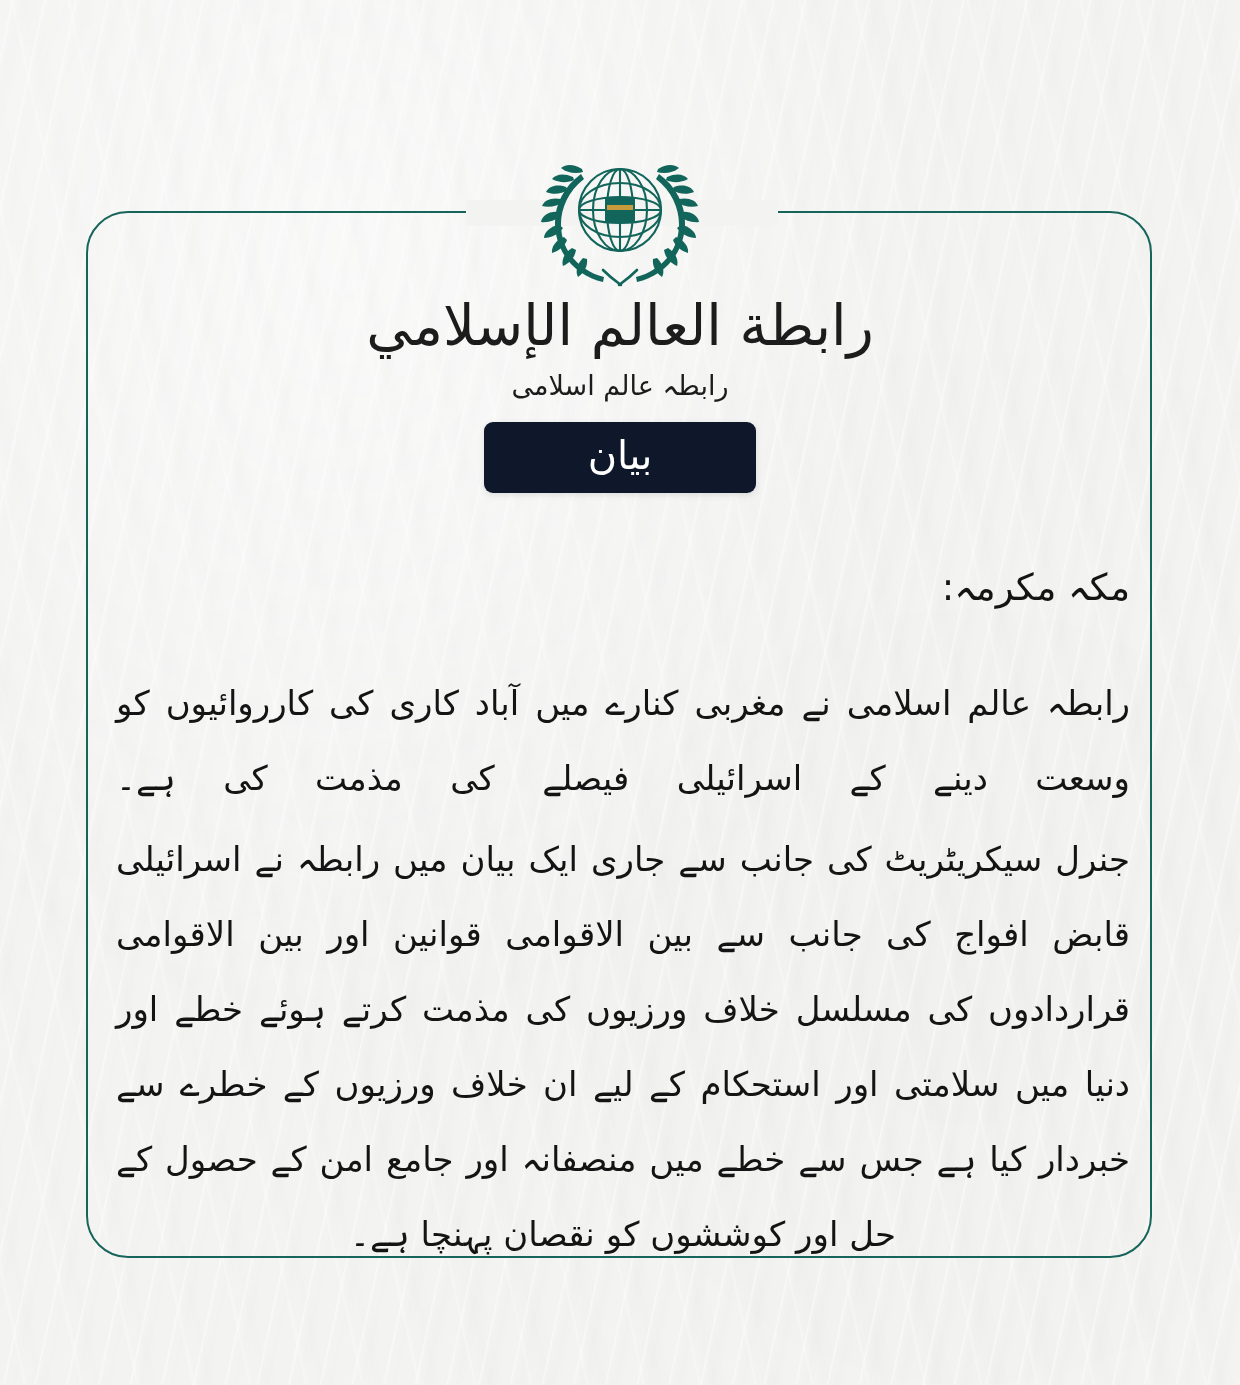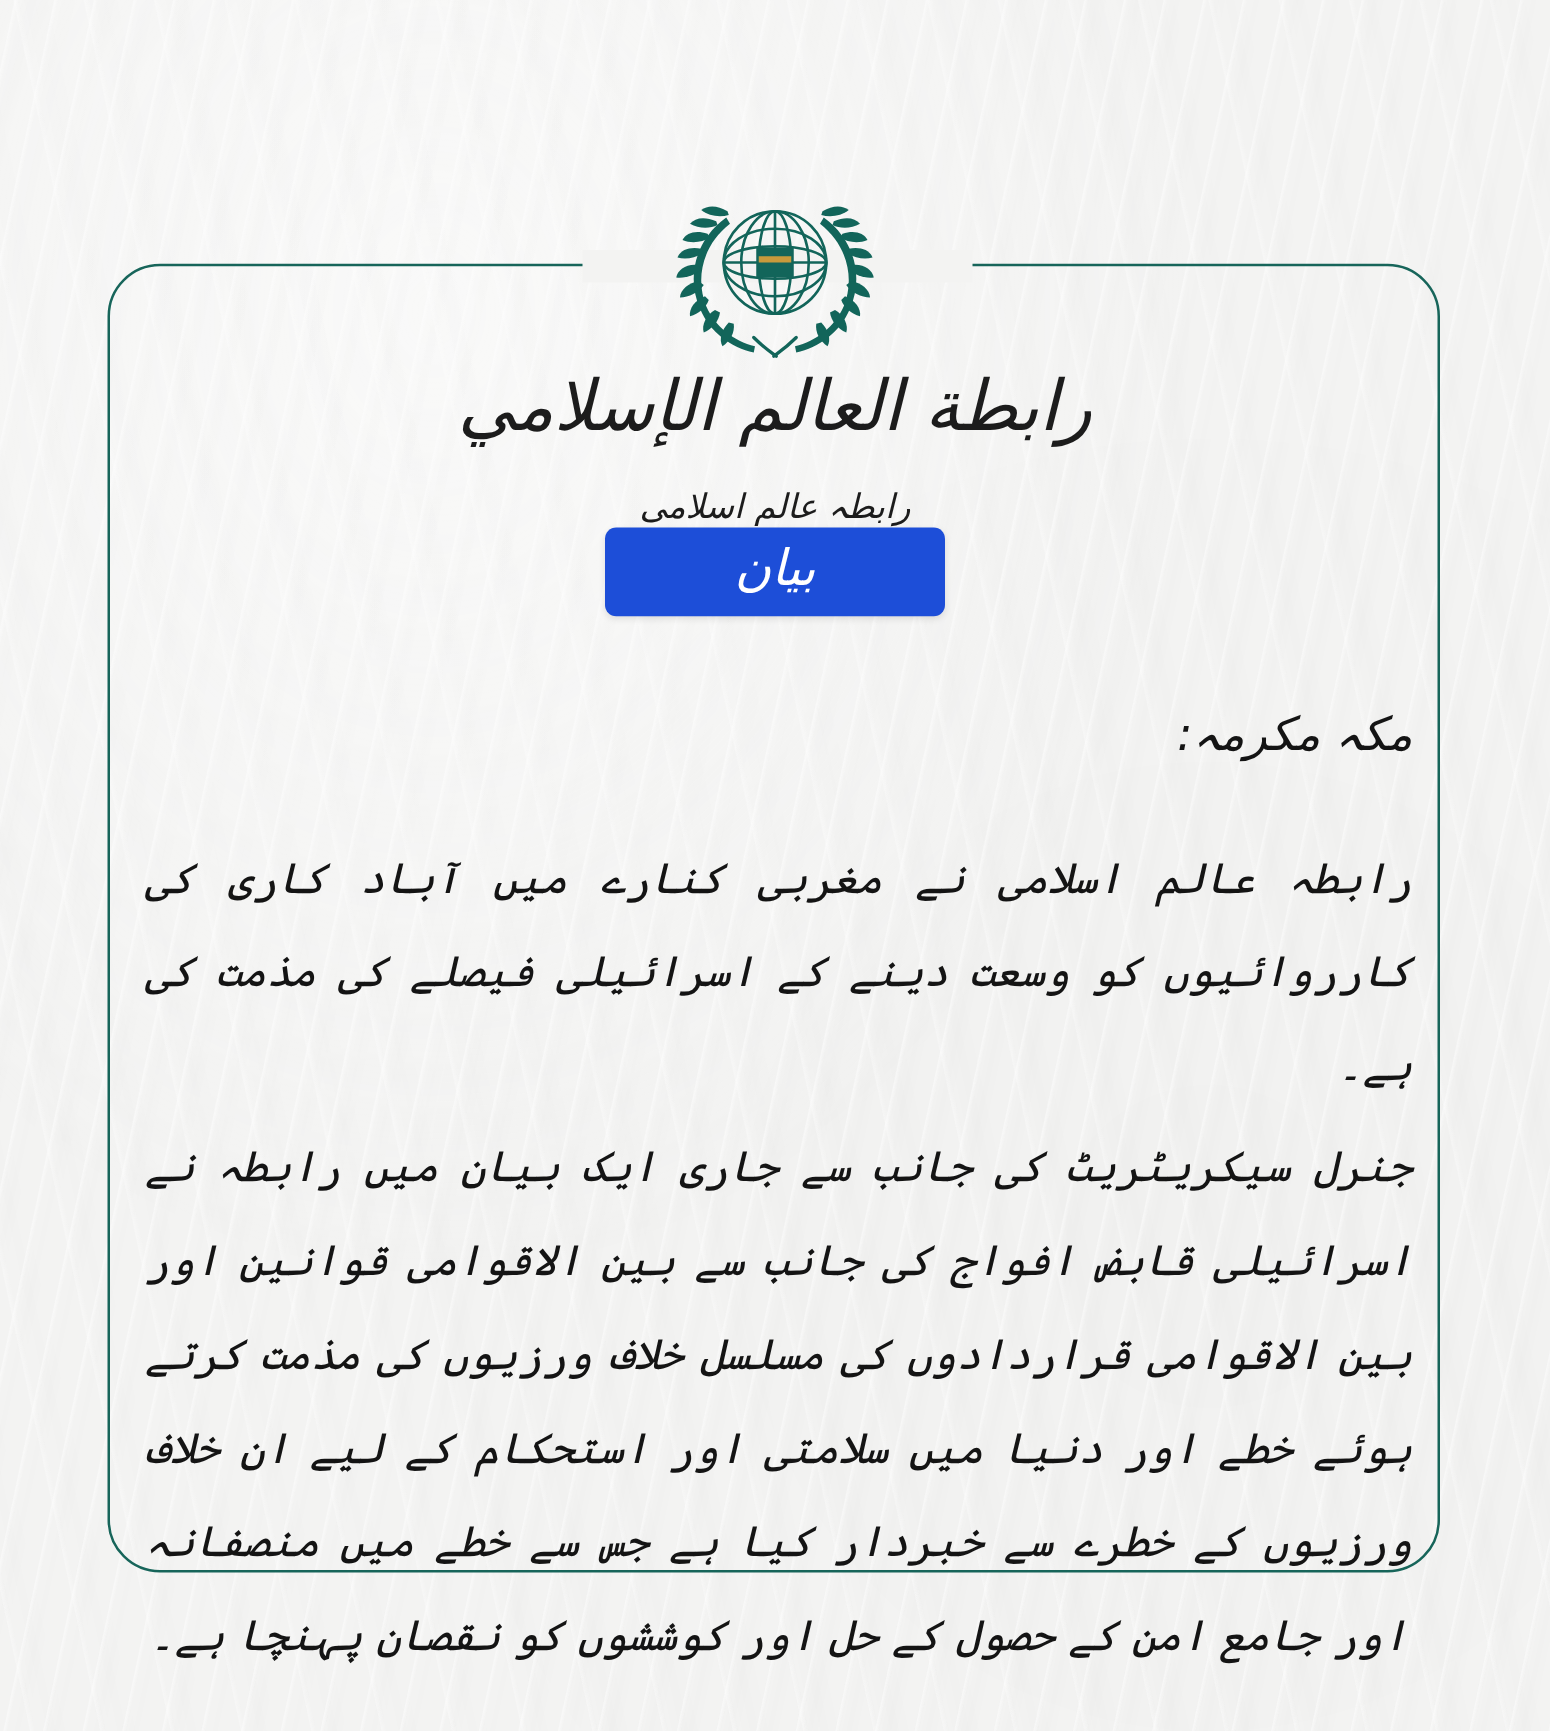--- a/index.html
+++ b/index.html
@@ -45,21 +45,20 @@
       radial-gradient(ellipse at 78% 72%, rgba(0,0,0,0.012) 0%, rgba(255,255,255,0) 55%);
     opacity: .85;
     mix-blend-mode: normal;
   }
 
   .page {
     position: relative;
     z-index: 2;
     width: 1240px;
     height: 1385px;
-    font-style: italic;
   }
 
   
   .frame {
     position: absolute;
     left: 86px;
     top: 211px;
     width: 1066px;
     height: 1047px;
     border: 2px solid #17655a;
@@ -125,32 +124,31 @@
     left: 0;
     right: 0;
     top: 372px;
     text-align: center;
     font-family: "DejaVu Sans", sans-serif;
     font-size: 27px;
     line-height: 1;
     color: #1c1c1c;
     letter-spacing: 4px;
     direction: rtl;
-    margin-top: 20px;
   }
 
   
   .badge {
     position: absolute;
     left: 50%;
     transform: translateX(-50%);
     top: 422px;
     width: 272px;
     height: 71px;
-    background: #1d4ed8;
+    background: #0f172a;
     border-radius: 9px;
     display: flex;
     align-items: center;
     justify-content: center;
     z-index: 5;
     box-shadow: 0 2px 6px rgba(0,0,0,0.10);
   }
 
   .badge-label {
     color: #ffffff;

